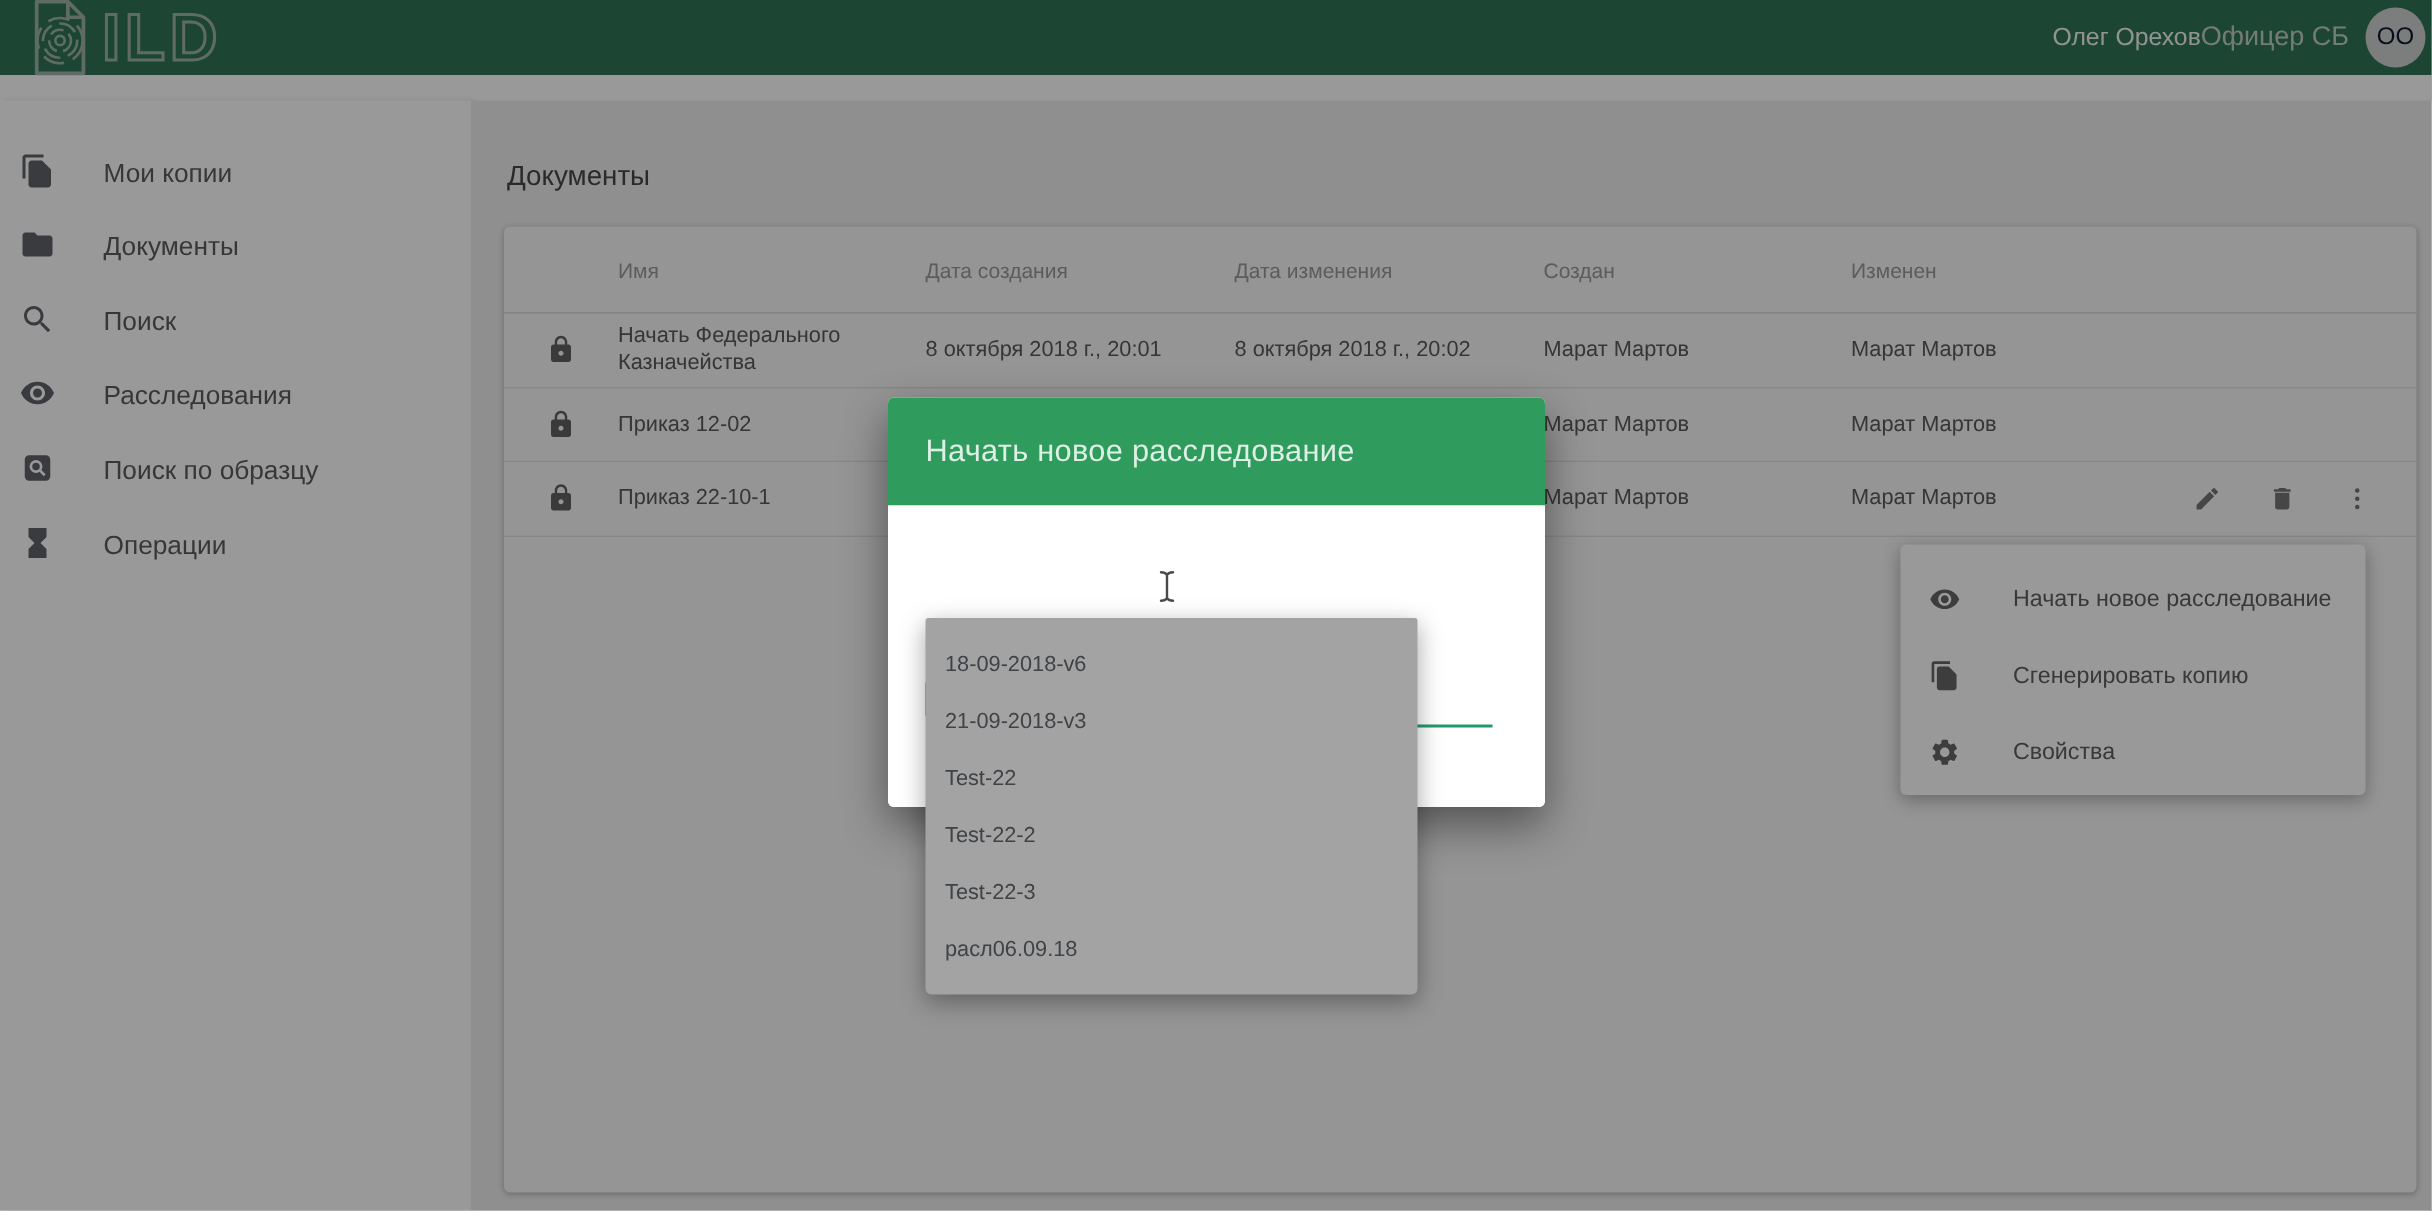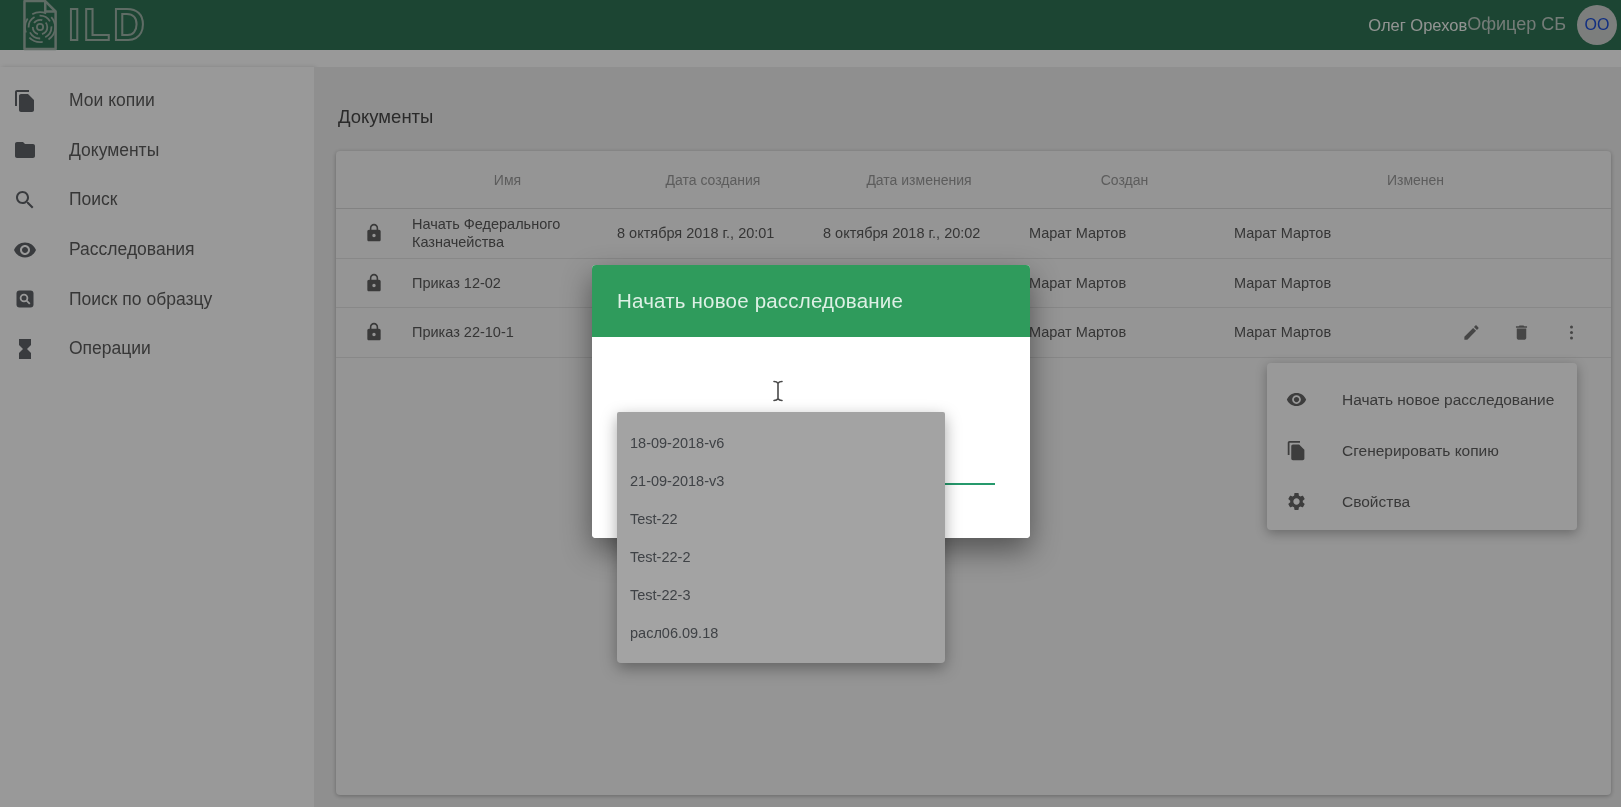--- a/index.html
+++ b/index.html
@@ -6,37 +6,37 @@
   html,body { width:1621px; height:807px; }
   body { font-family:"Liberation Sans", sans-serif; background:#ffffff; position:relative; overflow:hidden; }
   .screen { position:absolute; inset:0; width:1621px; height:807px; }
 
   
   .appbar { position:absolute; left:0; top:0; width:1621px; height:50px; background:#2f7355; display:flex; align-items:center; z-index:1; }
   .logo { display:flex; align-items:center; gap:6px; padding-left:18px; cursor:pointer; }
   .userblock { margin-left:auto; display:flex; flex-direction:row; align-items:flex-end; justify-content:center; margin-right:11px; }
   .user-name { color:#f2f6f3; font-size:16.5px; line-height:1.35; }
   .user-role { color:#c2cfc8; font-size:18px; line-height:1.3; }
-  .avatar { width:40px; height:40px; border-radius:50%; background:#cfd3d0; color:#1d4ed8; font-size:16px; font-weight:500;
+  .avatar { width:40px; height:40px; border-radius:50%; background:#cfd3d0; color:#0f172a; font-size:16px; font-weight:500;
             display:flex; align-items:center; justify-content:center; margin-right:4px; }
 
   
   .sidebar { position:absolute; left:0; top:67px; width:314px; height:740px; background:#ffffff; box-shadow:2px 0 4px rgba(0,0,0,.14); z-index:1; padding-top:9px; }
-  .side-item { height:49.6px; display:flex; align-items:center; cursor:pointer; }
+  .side-item { height:49.6px; display:flex; align-items:flex-end; cursor:pointer; }
   .side-item .sicon { width:24px; height:24px; margin-left:13px; color:#5f6368; flex:0 0 auto; }
   .side-item .slabel { margin-left:32px; font-size:17.5px; color:#5c5c5c; }
 
   
   .contentbg { position:absolute; left:314px; top:67px; width:1307px; height:740px; background:#efefef; z-index:1; }
   .page-title { position:absolute; left:338px; top:106px; font-size:18.5px; font-weight:400; color:#474747; z-index:1; }
   .card { position:absolute; left:336px; top:151px; width:1275px; height:644px; background:#f8f8f8; border-radius:4px;
           box-shadow:0 1px 4px rgba(0,0,0,.28); z-index:1; }
   .tgrid { display:grid; grid-template-columns:76px 205px 206px 206px 205px 1fr; align-items:center; }
   .thead { height:58px; border-bottom:1px solid #d9d9d9; }
-  .thead .hcell { font-size:14px; color:#9a9a9a; padding-right:14px;text-align:center; }
+  .thead .hcell { font-size:14px; color:#9a9a9a; padding-right:14px; }
   .trow { height:49.5px; border-bottom:1px solid #e3e3e3; position:relative; cursor:pointer; }
   .trow .cell { font-size:14.5px; color:#5a5a5a; padding-right:16px; line-height:1.25; }
   .lockcell { display:flex; justify-content:center; }
   .lockcell svg { width:20px; height:20px; color:#616161; }
   .rowactions { position:absolute; right:30px; top:0; height:100%; display:flex; align-items:center; gap:31px; }
   .rowactions svg { width:19px; height:19px; color:#757575; cursor:pointer; }
 
   
   .ctxmenu { position:absolute; left:1267px; top:363px; width:310px; height:167px; background:#ffffff; border-radius:4px;
              box-shadow:0 3px 12px rgba(0,0,0,.3); z-index:5; padding-top:11px; }

